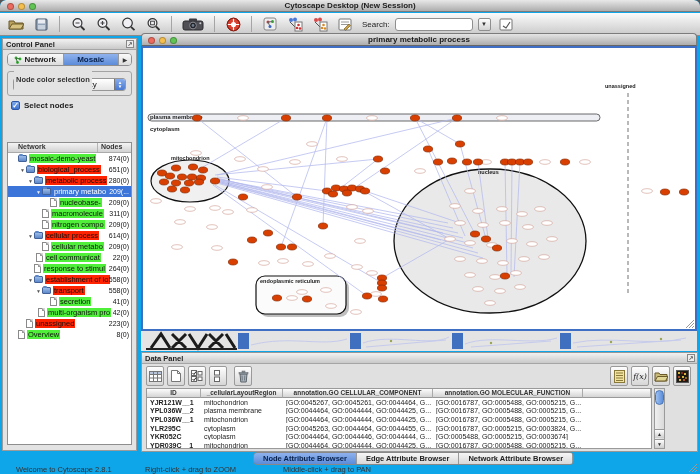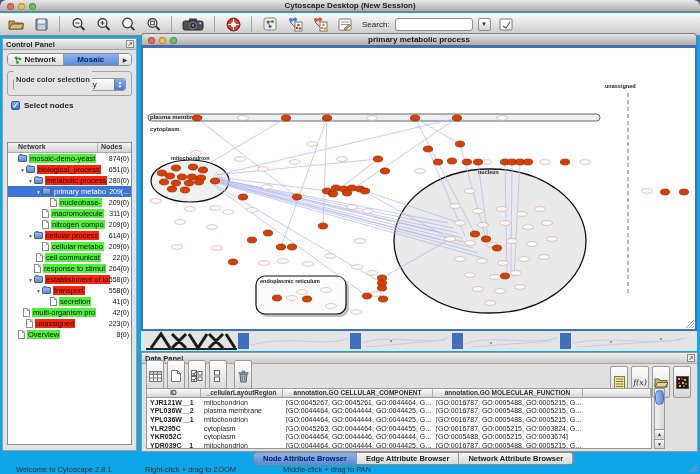--- a/index.html
+++ b/index.html
@@ -73,21 +73,21 @@
   .nw-title .title{position:absolute;left:0;right:0;top:1px;text-align:center;font-size:8px;font-weight:bold;color:#1a1a1a;}
   .nw-tl{top:3px;}
   .nw-body{position:absolute;left:0;top:13px;right:0;bottom:0;background:#fff;border:2px solid #3E6FC4;}
   #canvas-svg{position:absolute;left:0;top:0;}
   .grip{position:absolute;right:0;bottom:0;}
   
   #behind-strip{position:absolute;left:141px;top:331px;width:556px;height:20px;background:#E2E2E2;overflow:hidden;}
   
   #data-panel{position:absolute;left:141px;top:352px;width:557px;height:100px;background:#E0E0E0;border:1px solid #979797;}
   .dp-toolbar{position:absolute;left:4px;top:13px;right:4px;height:20px;display:flex;align-items:center;gap:3px;}
-  .dp-btn{width:18px;height:32px;border:1px solid #9a9a9a;border-radius:2px;
+  .dp-btn{width:18px;height:20px;border:1px solid #9a9a9a;border-radius:2px;
     background:linear-gradient(#fefefe,#d6d6d6);display:flex;align-items:center;justify-content:center;}
   .dp-right{position:absolute;right:2px;top:0;display:flex;gap:3px;align-items:center;}
   #dp-table{position:absolute;left:4px;top:35px;width:506px;height:61px;background:#fff;border:1px solid #9a9a9a;overflow:hidden;}
   .th-row{display:flex;height:9px;}
   .th{background:linear-gradient(#FCFCFC,#D4D4D4);border-right:1px solid #aaa;border-bottom:1px solid #999;
     font-size:6.5px;font-weight:bold;color:#333;text-align:center;overflow:hidden;white-space:nowrap;flex:none;}
   .td-row{display:flex;height:8.6px;align-items:center;}
   .td{font-size:7px;color:#222;padding-left:3px;overflow:hidden;white-space:nowrap;flex:none;}
   .td.id{font-weight:bold;}
   #dp-scroll{position:absolute;left:512px;top:35px;width:11px;height:61px;border:1px solid #9a9a9a;background:linear-gradient(90deg,#EFEFEF,#DADADA);}
@@ -347,21 +347,21 @@
             <span class="tr-icon icon-folder"></span>
             <span class="chip red">transport</span>
             <span class="tr-nodes">558(0)</span>
           </div>
           <div class="tree-row" style="padding-left: 35px;">
             <span class="tr-arrow"></span>
             <span class="tr-icon icon-file"></span>
             <span class="chip green">secretion</span>
             <span class="tr-nodes">41(0)</span>
           </div>
-          <div class="tree-row" style="padding-left: 8px;">
+          <div class="tree-row" style="padding-left: 23px;">
             <span class="tr-arrow"></span>
             <span class="tr-icon icon-file"></span>
             <span class="chip green">multi-organism pro</span>
             <span class="tr-nodes">42(0)</span>
           </div>
           <div class="tree-row" style="padding-left: 11px;">
             <span class="tr-arrow"></span>
             <span class="tr-icon icon-file"></span>
             <span class="chip red">unassigned</span>
             <span class="tr-nodes">223(0)</span>

